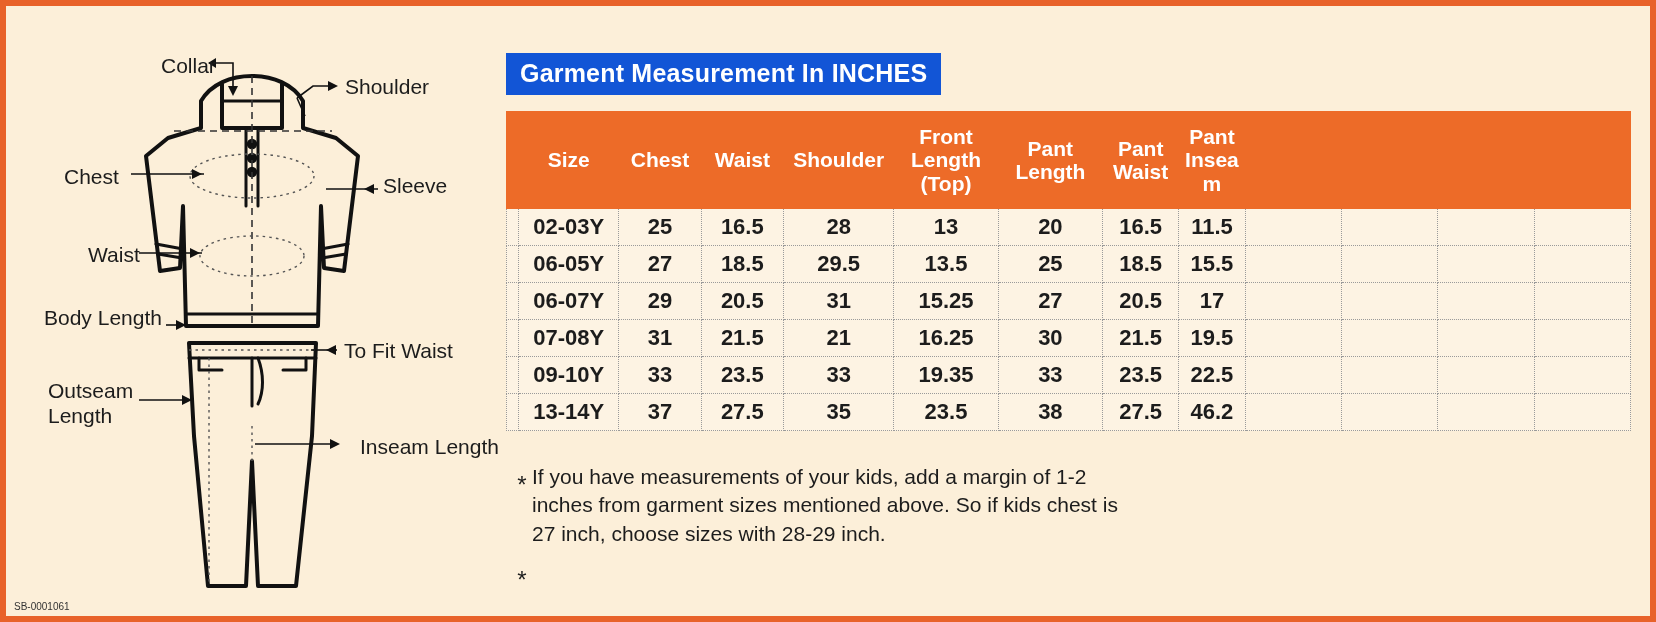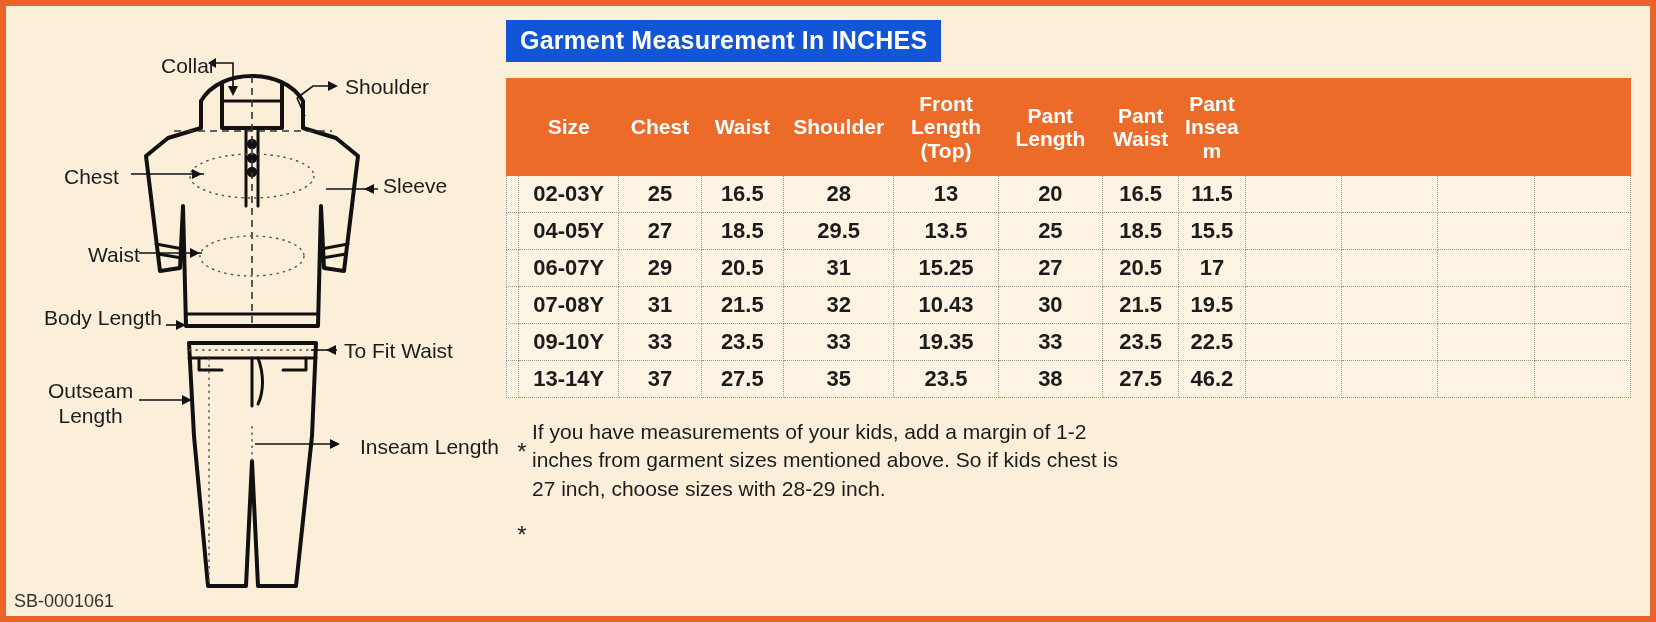--- a/index.html
+++ b/index.html
@@ -31,40 +31,41 @@
   }
   .diagram-panel svg {
     position: absolute;
     left: 0;
     top: 0;
   }
   .code-label {
     position: absolute;
     left: 8px;
     bottom: 4px;
-    font-size: 18px;
+    font-size: 10px;
     color: #333;
     font-family: "Liberation Sans", sans-serif;
   }
   
   .content-panel {
     position: relative;
     flex: 1 1 auto;
     padding: 14px 10px 0 8px;
     box-sizing: border-box;
   }
   .title-bar {
     display: inline-block;
     background: #1255d6;
     color: #ffffff;
     font-size: 25px;
     font-weight: bold;
     padding: 7px 14px 9px 14px;
     letter-spacing: 0.2px;
     line-height: 1.05;
+    margin-top: 33px;
   }
   table.size-table {
     margin-top: 16px;
     border-collapse: collapse;
     table-layout: fixed;
     width: 1125px;
     background: #fdf3e3;
   }
   table.size-table th, table.size-table td {
     border: 1px dotted #9a9a9a;
@@ -129,20 +130,21 @@
     text-align: center;
   }
   .note.single .star {
     padding-top: 2px;
   }
   .note .note-text {
     font-size: 21px;
     color: #1c1c1c;
     line-height: 1.34;
     font-family: "Liberation Sans", sans-serif;
+    margin-top: 12px;
   }
   
   .dlabel {
     position: absolute;
     font-size: 21px;
     color: #1c1c1c;
     font-family: "Liberation Sans", sans-serif;
     white-space: pre;
     line-height: 1.2;
   }
@@ -244,21 +246,21 @@
       </g>
     </svg>
 
     <div class="dlabel" style="left:155px; top:47px;">Collar</div>
     <div class="dlabel" style="left:339px; top:68px;">Shoulder</div>
     <div class="dlabel" style="left:58px; top:158px;">Chest</div>
     <div class="dlabel" style="left:377px; top:167px;">Sleeve</div>
     <div class="dlabel" style="left:82px; top:236px;">Waist</div>
     <div class="dlabel" style="left:38px; top:299px;">Body Length</div>
     <div class="dlabel" style="left:338px; top:332px;text-align:center;">To Fit Waist</div>
-    <div class="dlabel" style="left:42px; top:372px; text-align:center;">Outseam
+    <div class="dlabel" style="left:42px; top:372px; ">Outseam
 Length</div>
     <div class="dlabel" style="left:334px; top:428px;margin-left:20px;">Inseam Length</div>
 
     <div class="code-label">SB-0001061</div>
   </div>
 
   <div class="content-panel">
 
     <div class="title-bar">Garment Measurement In INCHES</div>
 
@@ -320,21 +322,21 @@
           <td>20</td>
           <td>16.5</td>
           <td>11.5</td>
           <td class="pad-cell"></td>
           <td class="pad-cell"></td>
           <td class="pad-cell"></td>
           <td class="pad-cell"></td>
         </tr>
         <tr>
           <td class="pad-cell"></td>
-          <td>04-05Y</td>
+          <td>06-05Y</td>
           <td>27</td>
           <td>18.5</td>
           <td>29.5</td>
           <td>13.5</td>
           <td>25</td>
           <td>18.5</td>
           <td>15.5</td>
           <td class="pad-cell"></td>
           <td class="pad-cell"></td>
           <td class="pad-cell"></td>
@@ -353,22 +355,22 @@
           <td class="pad-cell"></td>
           <td class="pad-cell"></td>
           <td class="pad-cell"></td>
           <td class="pad-cell"></td>
         </tr>
         <tr>
           <td class="pad-cell"></td>
           <td>07-08Y</td>
           <td>31</td>
           <td>21.5</td>
-          <td>32</td>
-          <td>10.43</td>
+          <td>21</td>
+          <td>16.25</td>
           <td>30</td>
           <td>21.5</td>
           <td>19.5</td>
           <td class="pad-cell"></td>
           <td class="pad-cell"></td>
           <td class="pad-cell"></td>
           <td class="pad-cell"></td>
         </tr>
         <tr>
           <td class="pad-cell"></td>

